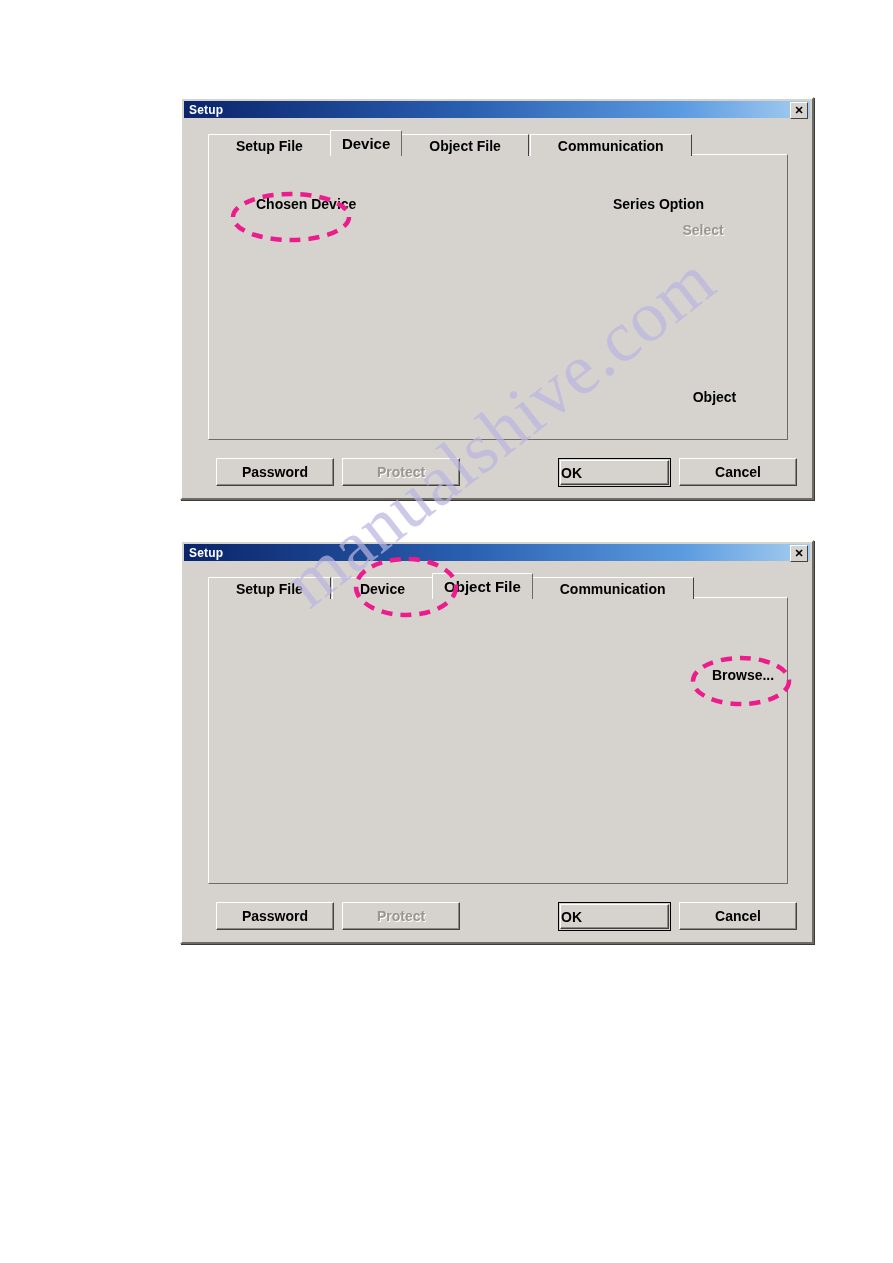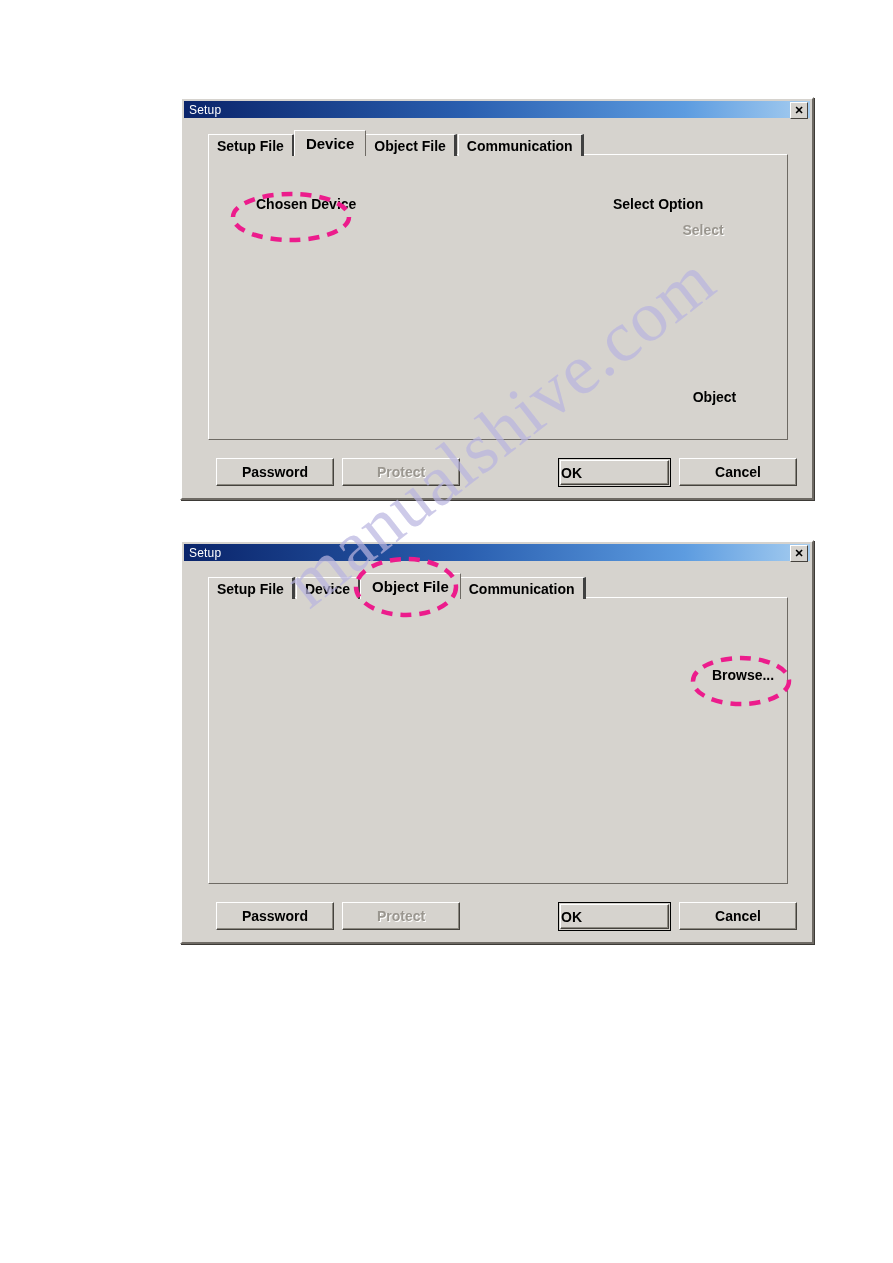--- a/index.html
+++ b/index.html
@@ -53,21 +53,21 @@
     height: 17px;
     margin: 2px 2px 0 2px;
     background: linear-gradient(to right, #0a246a 0%, #2a5fb0 45%, #5d9ce0 80%, #a6cdf0 100%);
     display: flex;
     align-items: center;
     position: relative;
   }
   .titlebar-text {
     color: #ffffff;
     font-size: 12px;
-    font-weight: normal;
+    font-weight: bold;
     padding-left: 5px;
     font-family: "Liberation Sans", sans-serif;
     letter-spacing: .2px;
   }
   .title-close {
     position: absolute;
     right: 2px;
     top: 1px;
     width: 16px;
     height: 15px;
@@ -97,30 +97,30 @@
     position: absolute;
     left: 24px;
     top: 12px;
     height: 26px;
     display: flex;
     align-items: flex-end;
     z-index: 3;
   }
   .tab {
     height: 22px;
-    padding: 0 8px;
+    padding: 0 27px;
     display: flex;
     align-items: center;
     font-size: 14px;
     font-weight: bold;
     color: #000000;
     background: #d6d3ce;
     border-top: 1px solid #ffffff;
     border-left: 1px solid #ffffff;
-    border-right: 3px solid #404040;
+    border-right: 1px solid #404040;
     border-bottom: none;
     margin-right: 1px;
     box-sizing: border-box;
     cursor: pointer;
     white-space: nowrap;
   }
   .tab.active {
     height: 26px;
     margin-left: -2px;
     margin-right: -1px;
@@ -399,21 +399,21 @@
     <div class="combo" style="left:243px; top:145px; width:148px;">
       <div class="combo-inner">
         <span class="combo-value">TMP86FH47</span>
         <div class="combo-arrow">
             <span></span>
           </div>
       </div>
     </div>
 
     <div class="groupbox" style="left:415px; top:86px; width:170px; height:50px;">
-      <span class="groupbox-title">Select Option</span>
+      <span class="groupbox-title">Series Option</span>
       <div class="checkbox" style="left:24px; top:17px;"></div>
       <div class="btn disabled" style="left:56px; top:12px; width:94px; height:25px;">
         <span class="btn-label">Select</span>
       </div>
     </div>
 
     <div class="desc" style="left:58px; top:164px; width:540px;">Select a device name.
 To fix your selection, press the [Apply] button.
 If your desired device name cannot be displayed, the definition file may
 be old.

